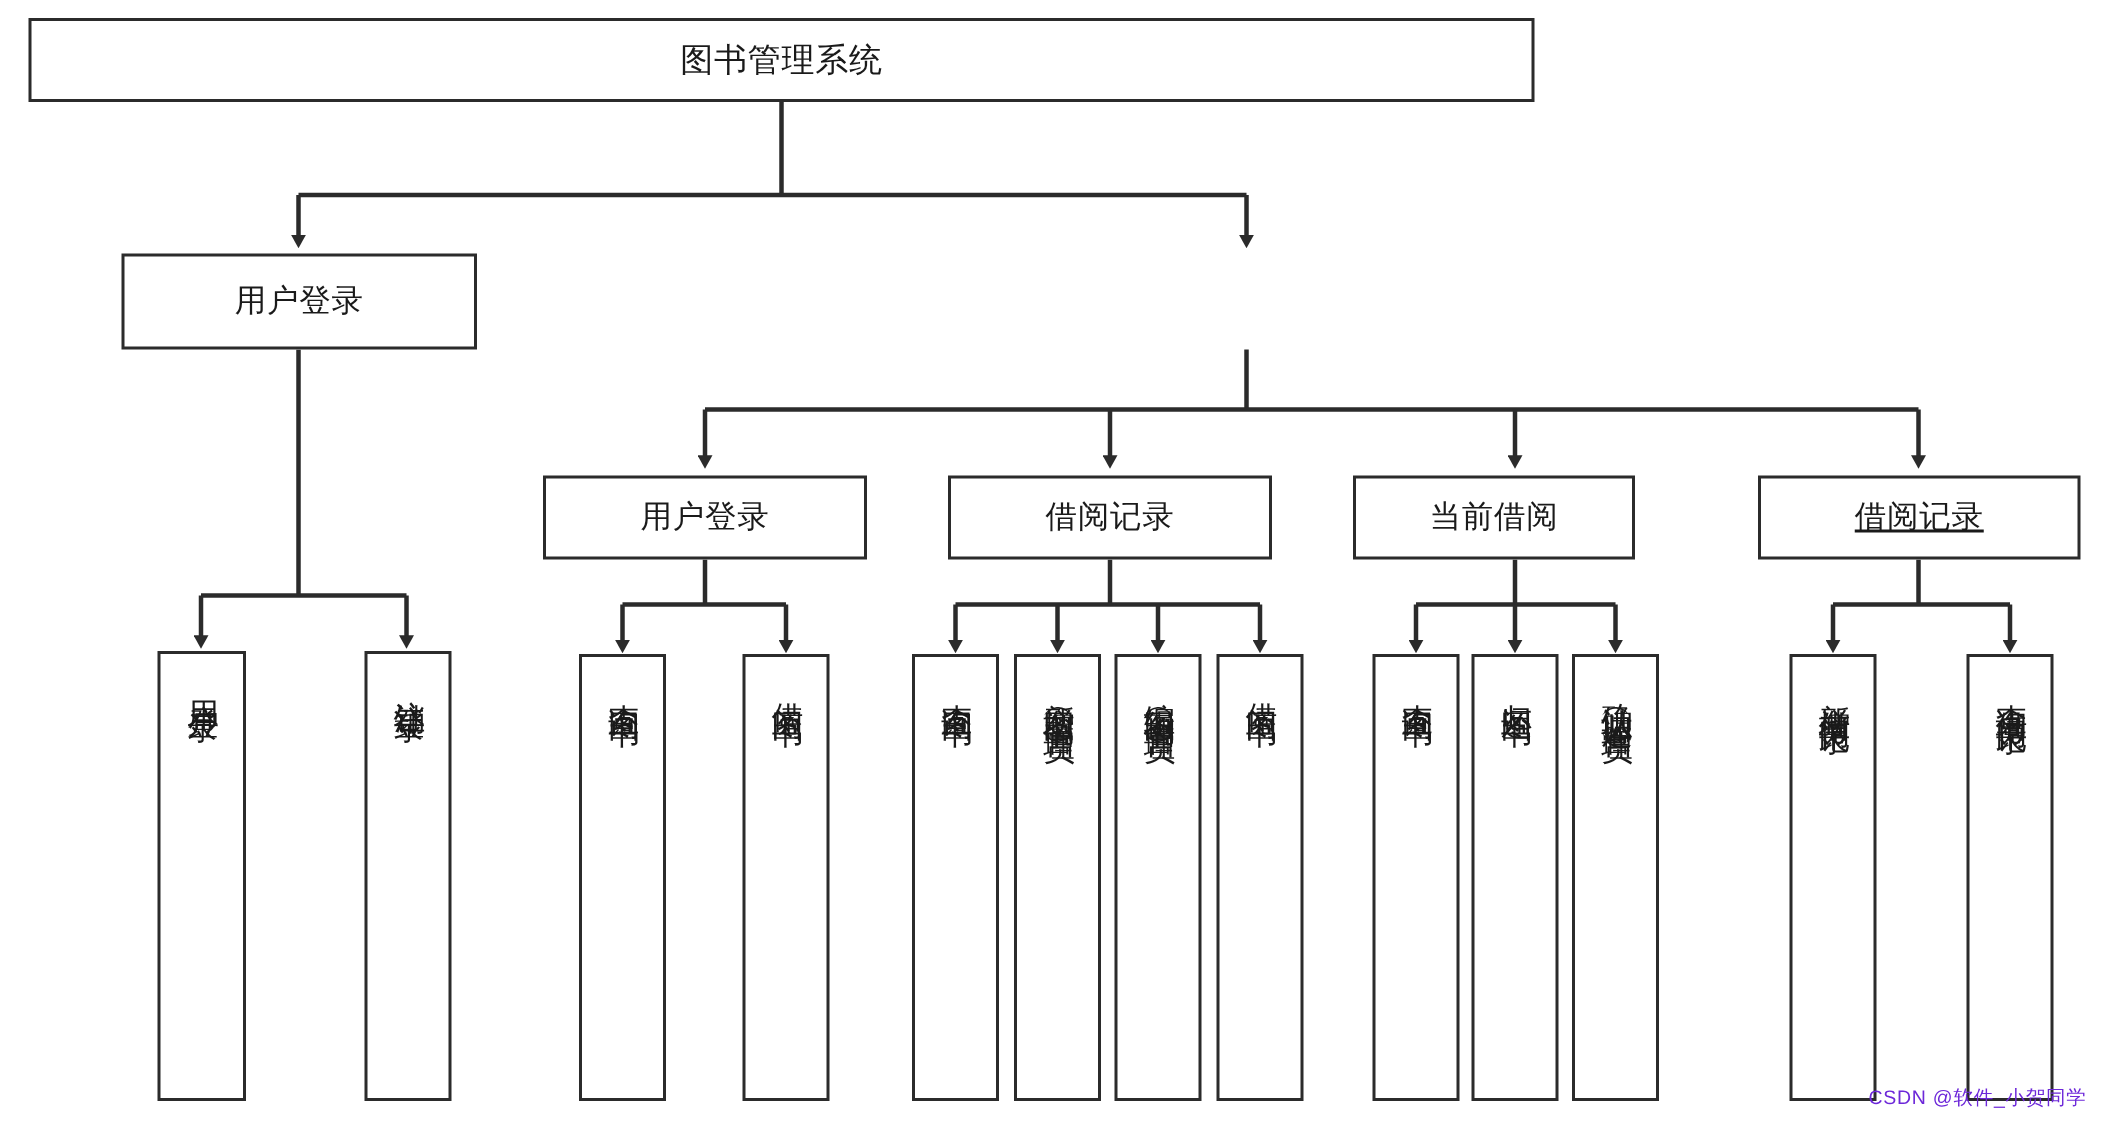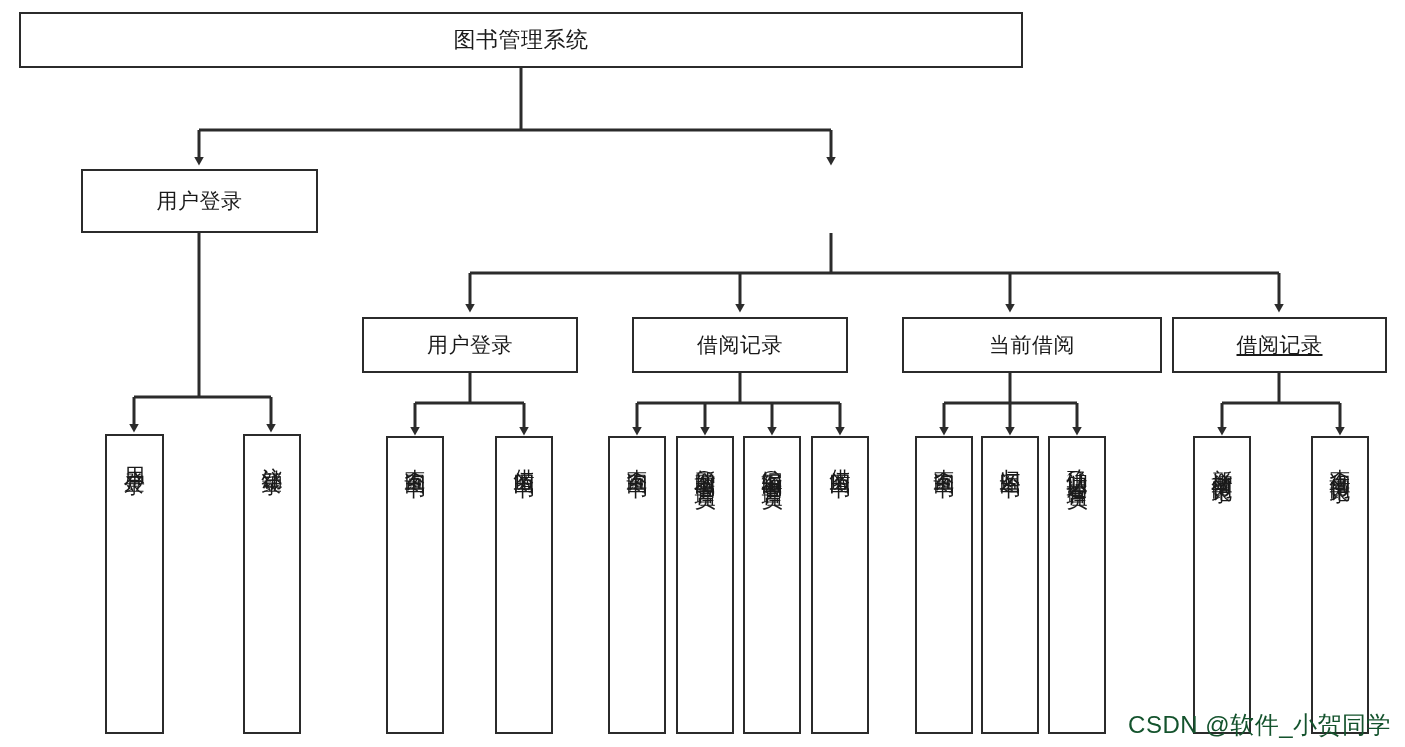--- a/index.html
+++ b/index.html
@@ -60,22 +60,22 @@
     text-orientation: upright;
     font-size: 21px;
     line-height: 1.05;
     letter-spacing: 3px;
     white-space: nowrap;
   }
   .watermark {
     position: absolute;
     right: 14px;
     bottom: 6px;
-    font-size: 24px;
-    color: #14532d;
+    font-size: 13px;
+    color: #6d28d9;
     letter-spacing: 0.5px;
     white-space: nowrap;
     user-select: none;
   }
 </style>
 </head>
 <body>
 
 <div id="diagram-root">
 
@@ -136,21 +136,21 @@
   <div class="node horizontal" style="left:81px; top:169px; width:237px; height:64px;">
     <span class="node-label">用户登录</span>
   </div>
 
   <div class="node horizontal" style="left:362px; top:317px; width:216px; height:56px;">
     <span class="node-label">用户登录</span>
   </div>
   <div class="node horizontal" style="left:632px; top:317px; width:216px; height:56px;">
     <span class="node-label">借阅记录</span>
   </div>
-  <div class="node horizontal" style="left:902px; top:317px; width:260px; height:56px;">
+  <div class="node horizontal" style="left:902px; top:317px; width:188px; height:56px;">
     <span class="node-label">当前借阅</span>
   </div>
   <div class="node horizontal" style="left:1172px; top:317px; width:215px; height:56px;text-decoration:underline;">
     <span class="node-label">借阅记录</span>
   </div>
 
   <div class="node vertical" style="left:105px; top:434px; width:59px; height:300px;">
     <span class="node-label">用户登录</span>
   </div>
   <div class="node vertical" style="left:243px; top:434px; width:58px; height:300px;">

